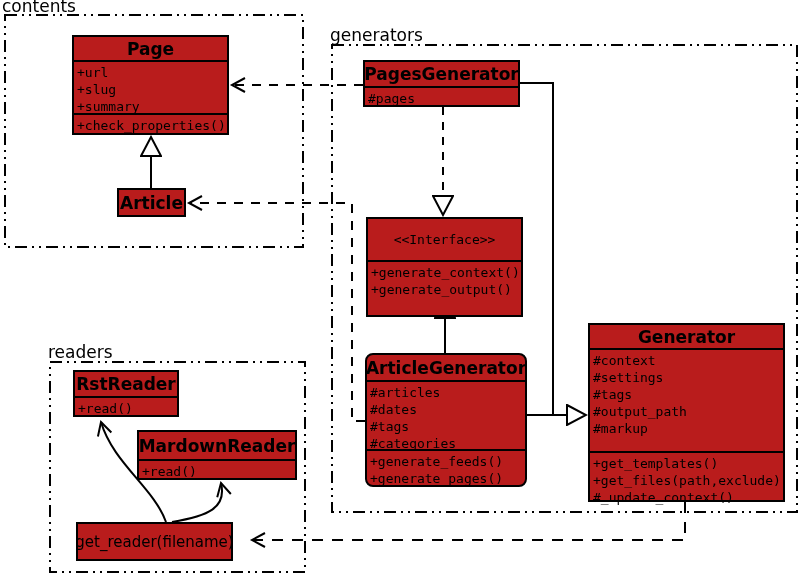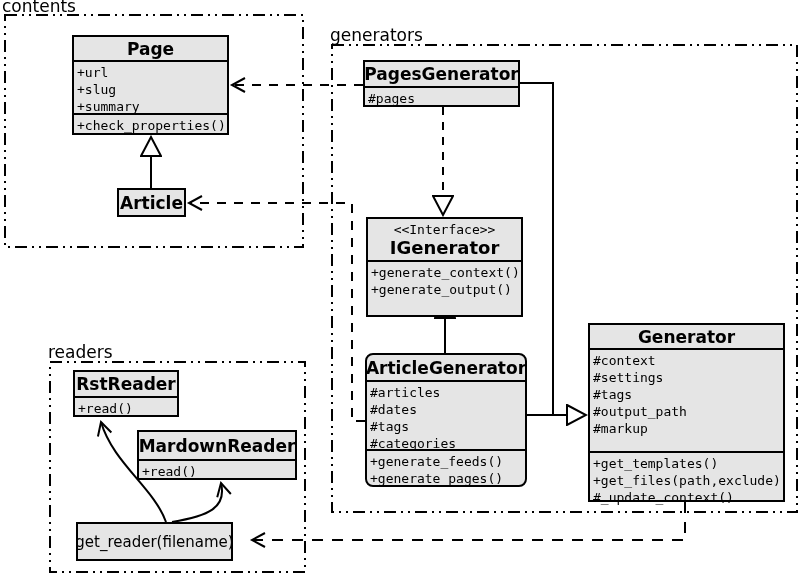--- a/index.html
+++ b/index.html
@@ -1,20 +1,20 @@
 <!DOCTYPE html>
 <html><head>
 <meta charset="utf-8">
 <style>
   html,body{margin:0;padding:0;background:#ffffff;}
   .canvas{position:relative;width:803px;height:579px;background:#ffffff;overflow:hidden;
           font-family:"DejaVu Sans",sans-serif;color:#000;}
   .wires{position:absolute;left:0;top:0;z-index:1;}
   .pkg-label{position:absolute;z-index:2;font-size:17px;line-height:17px;color:#000;}
-  .cls{position:absolute;z-index:3;background:#e5e5e5;border:2px solid #000;box-sizing:border-box;}
+  .cls{position:absolute;z-index:3;background:#b91c1c;border:2px solid #000;box-sizing:border-box;}
   .cls-title{border-bottom:2px solid #000;box-sizing:border-box;text-align:center;
              font-weight:bold;font-size:17px;display:flex;align-items:center;justify-content:center;}
   .cls-title.no-border{border-bottom:none;}
   .stereo{font-family:"DejaVu Sans Mono",monospace;font-weight:normal;font-size:13px;line-height:15px;}
   .big{font-weight:bold;font-size:18px;line-height:21px;}
   .sec{box-sizing:border-box;padding:2px 3px;overflow:hidden;}
   .sec.divider{border-bottom:2px solid #000;}
   .member{font-family:"DejaVu Sans Mono",monospace;font-size:13px;line-height:17px;white-space:pre;}
   .plainbox{display:flex;align-items:center;justify-content:center;font-size:15px;}
   .titlecol{display:flex;flex-direction:column;align-items:center;justify-content:center;}
@@ -80,21 +80,20 @@
   <div class="cls" style="left:363px;top:60px;width:157px;height:47px;">
     <div class="cls-title" style="height:26px;">PagesGenerator</div>
     <div class="sec">
       <div class="member">#pages</div>
     </div>
   </div>
 
   <div class="cls" style="left:366px;top:217px;width:157px;height:100px;">
     <div class="cls-title titlecol" style="height:43px;">
       <div class="stereo">&lt;&lt;Interface&gt;&gt;</div>
-      <div class="big">IGenerator</div>
     </div>
     <div class="sec">
       <div class="member">+generate_context()</div>
       <div class="member">+generate_output()</div>
     </div>
   </div>
 
   <div class="cls" style="left:365px;top:353px;width:162px;height:134px;border-radius:8px;">
     <div class="cls-title" style="height:27px;">ArticleGenerator</div>
     <div class="sec divider" style="height:69px;">

